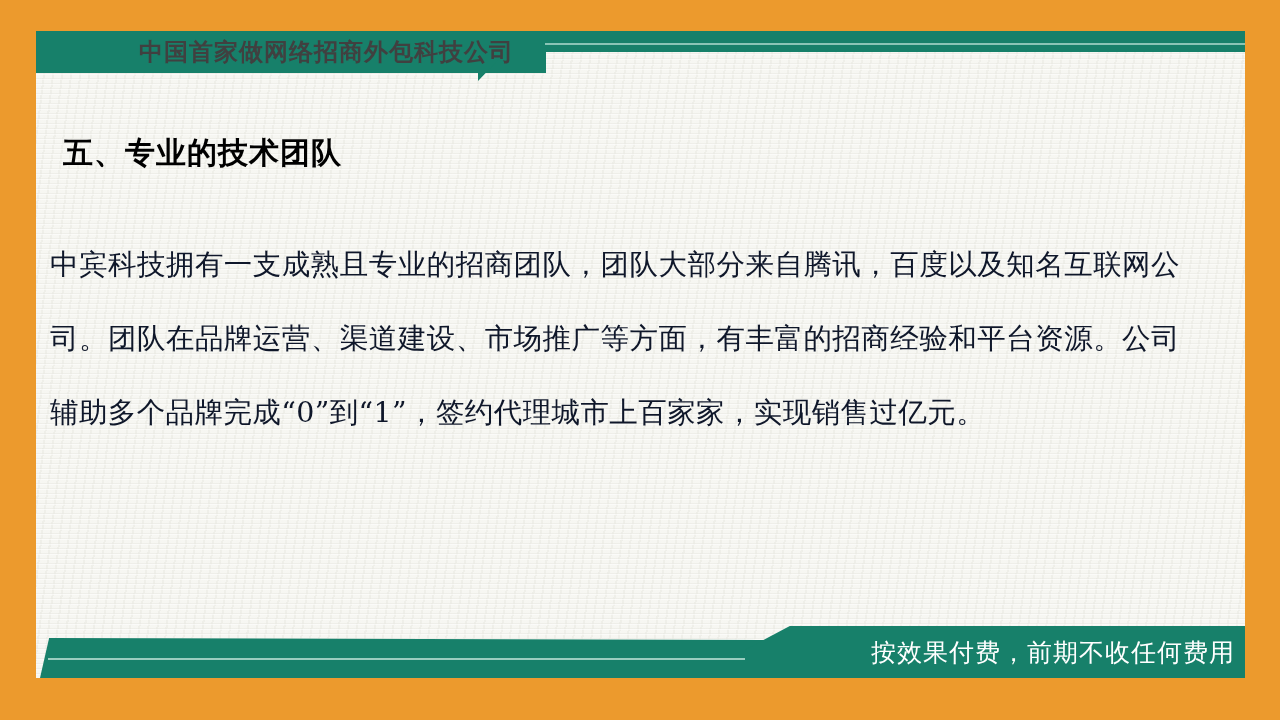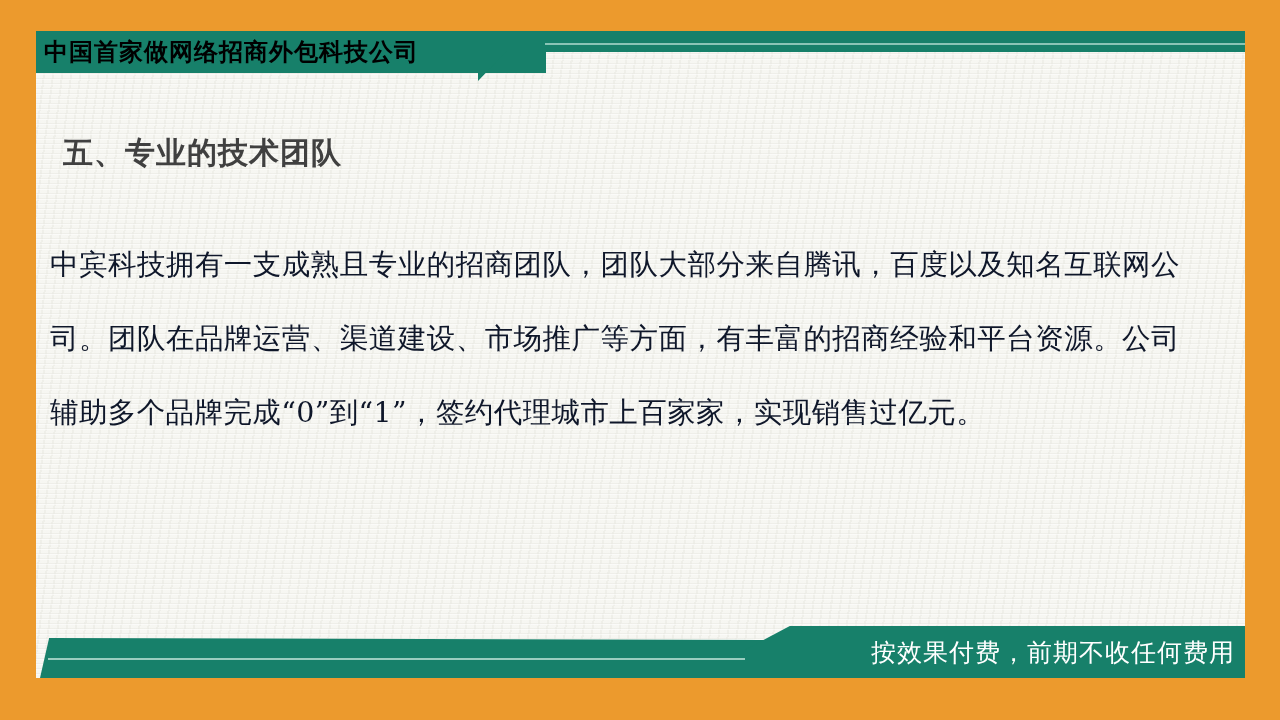--- a/index.html
+++ b/index.html
@@ -88,33 +88,34 @@
     background: #9fd0c3;
     opacity: .85;
   }
   .header-title {
     position: absolute;
     left: 44px;
     top: 32px;
     width: 470px;
     height: 40px;
     line-height: 40px;
-    color: #000000;
+    color: #404040;
     font-size: 24px;
     font-weight: bold;
     letter-spacing: 1px;
     white-space: nowrap;
+    text-align: right;
   }
 
   
   .section-heading {
     position: absolute;
     left: 63px;
     top: 133px;
-    color: #404040;
+    color: #000000;
     font-size: 30px;
     font-weight: bold;
     letter-spacing: 1px;
     white-space: nowrap;
     font-family: Liberation Serif, serif;
   }
   .body-text {
     position: absolute;
     left: 50px;
     top: 228px;

